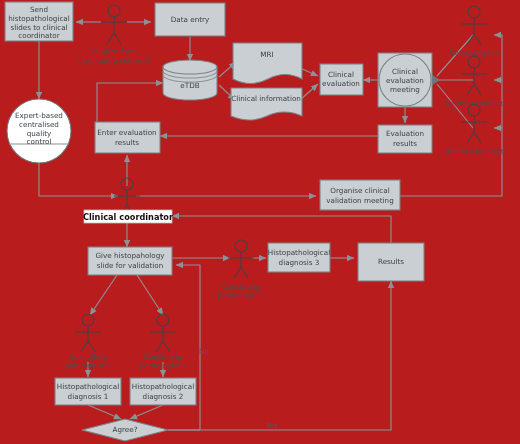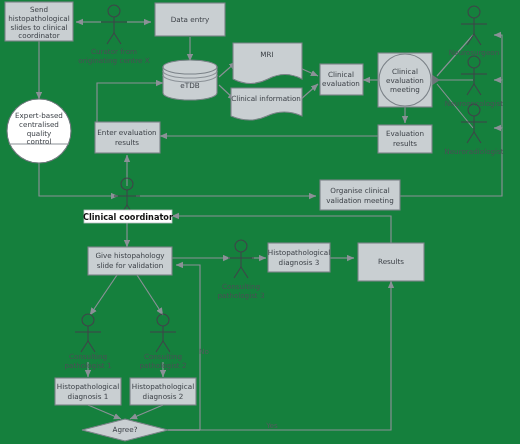--- a/index.html
+++ b/index.html
@@ -1,18 +1,18 @@
 <!DOCTYPE html>
 <html><head>
 <meta charset="utf-8">
 <style>
   html,body{margin:0;padding:0;background:#ffffff;}
   body{width:520px;height:444px;overflow:hidden;
        font-family:"DejaVu Sans","Liberation Sans",sans-serif;}
-  #stage{position:relative;width:520px;height:444px;background:#15803d;}
+  #stage{position:relative;width:520px;height:444px;background:#b91c1c;}
   svg#diagram{position:absolute;left:0;top:0;width:520px;height:444px;}
   text{font-family:"DejaVu Sans","Liberation Sans",sans-serif;fill:#3a3f45;}
   .n-label{font-size:7.2px;text-anchor:middle;dominant-baseline:middle;}
   .a-label{font-size:7.2px;text-anchor:middle;dominant-baseline:middle;fill:#4a4f55;}
   .e-label{font-size:7.2px;text-anchor:middle;dominant-baseline:middle;fill:#55595e;}
   .coord-label{font-size:8.2px;font-weight:bold;text-anchor:middle;dominant-baseline:middle;fill:#111;}
   .shp{fill:#c9cfd2;stroke:#7b8288;stroke-width:1.1;}
   .shp-doc{fill:#c9cfd2;stroke:#7b8288;stroke-width:1.1;}
   .shp-white{fill:#ffffff;stroke:#6f767c;stroke-width:1.05;}
   .lnk{stroke:#8b9197;stroke-width:1.15;fill:none;}

